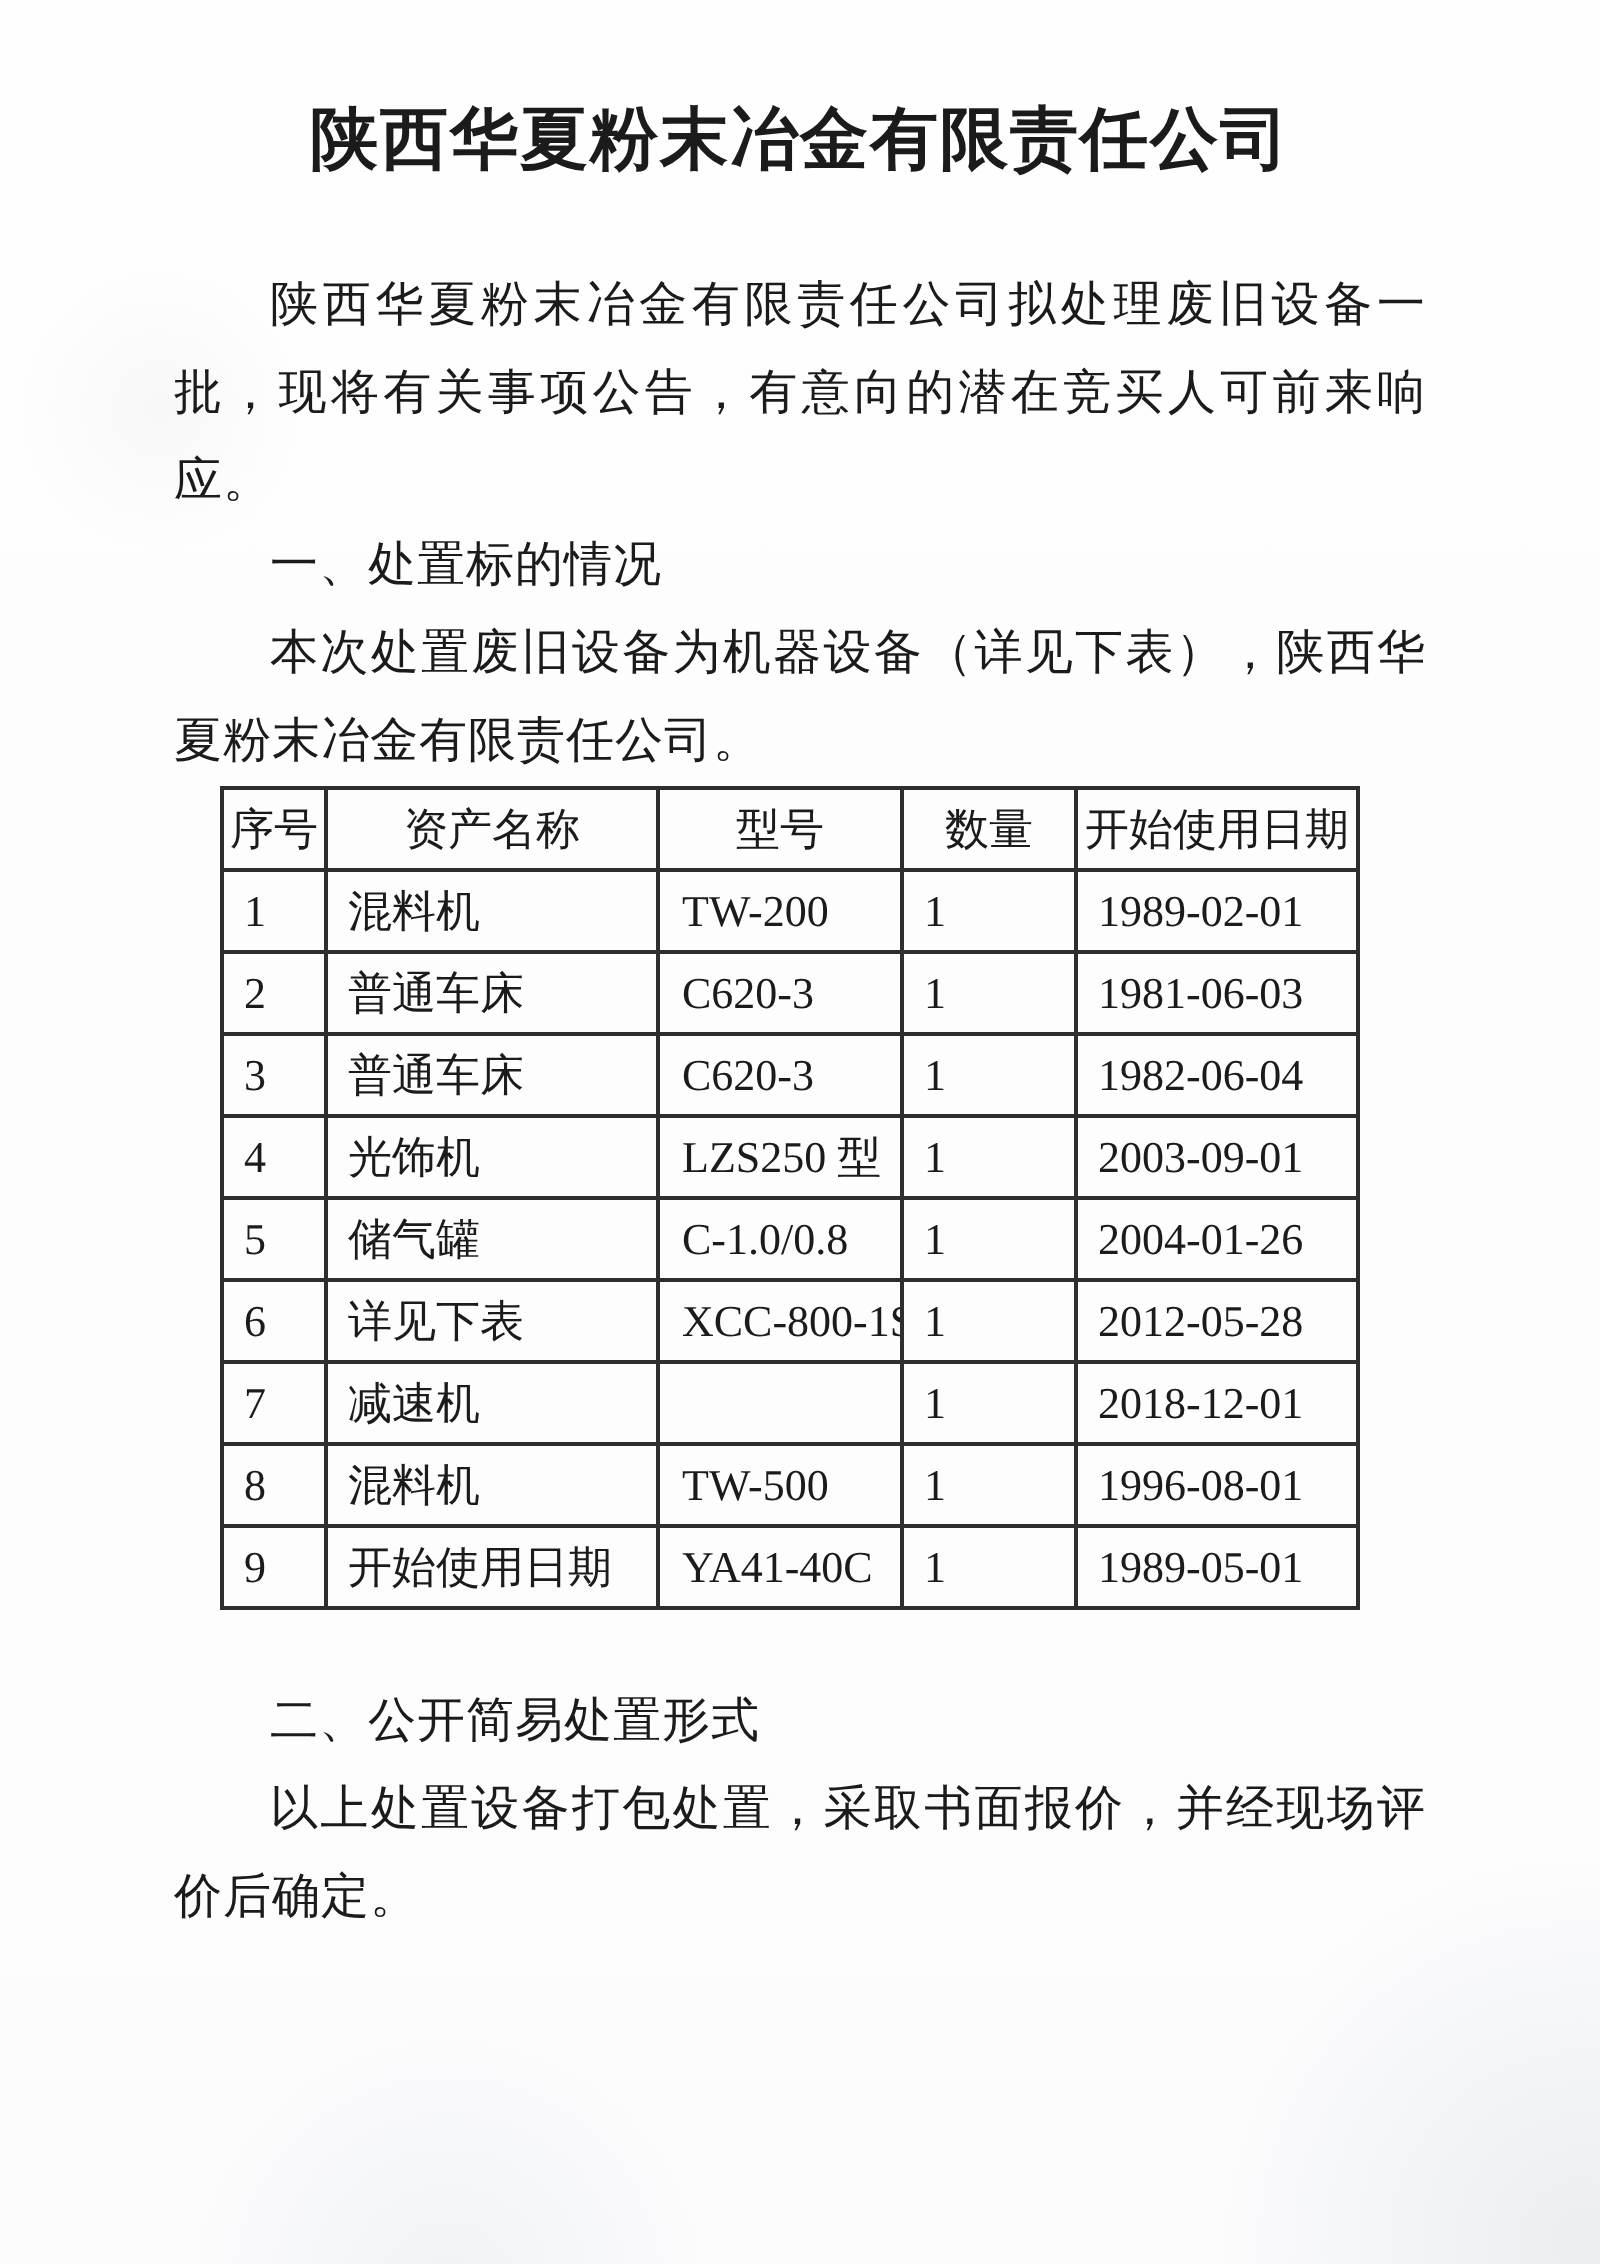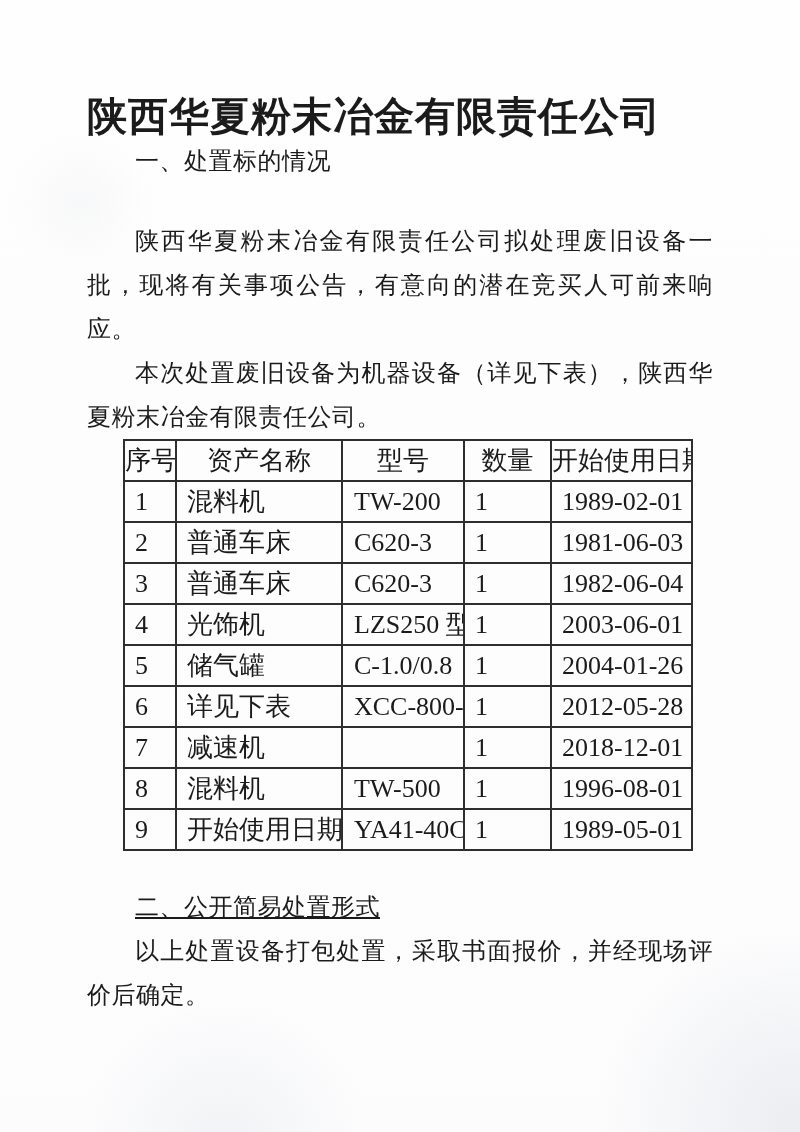--- a/index.html
+++ b/index.html
@@ -22,71 +22,72 @@
       radial-gradient(circle at 10% 18%, rgba(190,196,205,0.10), rgba(190,196,205,0) 6%),
       linear-gradient(180deg, #fefefe 0%, #fcfcfd 100%);
     pointer-events: none;
   }
   .doc {
     position: relative;
     padding: 0 87px;
     box-sizing: border-box;
   }
   .title-block {
-    margin-top: 92px;
+    margin-top: 46px;
+    text-align: center;
     font-weight: bold;
-    font-size: 40px;
+    font-size: 34px;
     line-height: 49px;
     letter-spacing: 1px;
   }
   p {
     margin: 0;
     font-size: 24px;
     line-height: 44px;
     text-align: justify;
     letter-spacing: 0.5px;
   }
   .indent { text-indent: 2em; }
   .intro { margin-top: 36px; }
   .heading { margin-top: -2px; }
   table {
     border-collapse: collapse;
     table-layout: fixed;
     width: 568px;
-    margin: 0 0 0 36px;
-    font-size: 26px;
+    margin: 0 0 0 23px;
+    font-size: 22px;
     border-radius: 29px;
   }
   th, td {
     border: 2px solid #2e2e2e;
     height: 39px;
     font-weight: normal;
     padding: 0 4px 0 10px;
     overflow: hidden;
     white-space: nowrap;
   }
   th { text-align: center; padding: 0; }
   td:nth-child(2), td:nth-child(5) { }
   td:nth-child(3) { padding-left: 11px; }
-  .section2-heading { margin-top: 34px; text-decoration: underline; }
+  .section2-heading { margin-top: 34px; }
 </style>
 </head>
 <body>
 
 <div class="scan-bg"></div>
 
 <div class="doc">
 
   <div class="title-block">
     <div>陕西华夏粉末冶金有限责任公司</div>
   </div>
 
+  <p class="indent intro">陕西华夏粉末冶金有限责任公司拟处理废旧设备一批，现将有关事项公告，有意向的潜在竞买人可前来响应。</p>
+
   <p class="indent heading">一、处置标的情况</p>
-
-  <p class="indent intro">陕西华夏粉末冶金有限责任公司拟处理废旧设备一批，现将有关事项公告，有意向的潜在竞买人可前来响应。</p>
 
   <p class="indent">本次处置废旧设备为机器设备（详见下表），陕西华夏粉末冶金有限责任公司。</p>
 
   <table>
     <colgroup>
         <col style="width: 52px;">
         <col style="width: 166px;">
         <col style="width: 122px;">
         <col style="width: 87px;">
         <col style="width: 141px;">
@@ -120,21 +121,21 @@
           <td>普通车床</td>
           <td>C620-3</td>
           <td>1</td>
           <td>1982-06-04</td>
         </tr>
         <tr>
           <td>4</td>
           <td>光饰机</td>
           <td>LZS250 型</td>
           <td>1</td>
-          <td>2003-06-01</td>
+          <td>2003-09-01</td>
         </tr>
         <tr>
           <td>5</td>
           <td>储气罐</td>
           <td>C-1.0/0.8</td>
           <td>1</td>
           <td>2004-01-26</td>
         </tr>
         <tr>
           <td>6</td>

